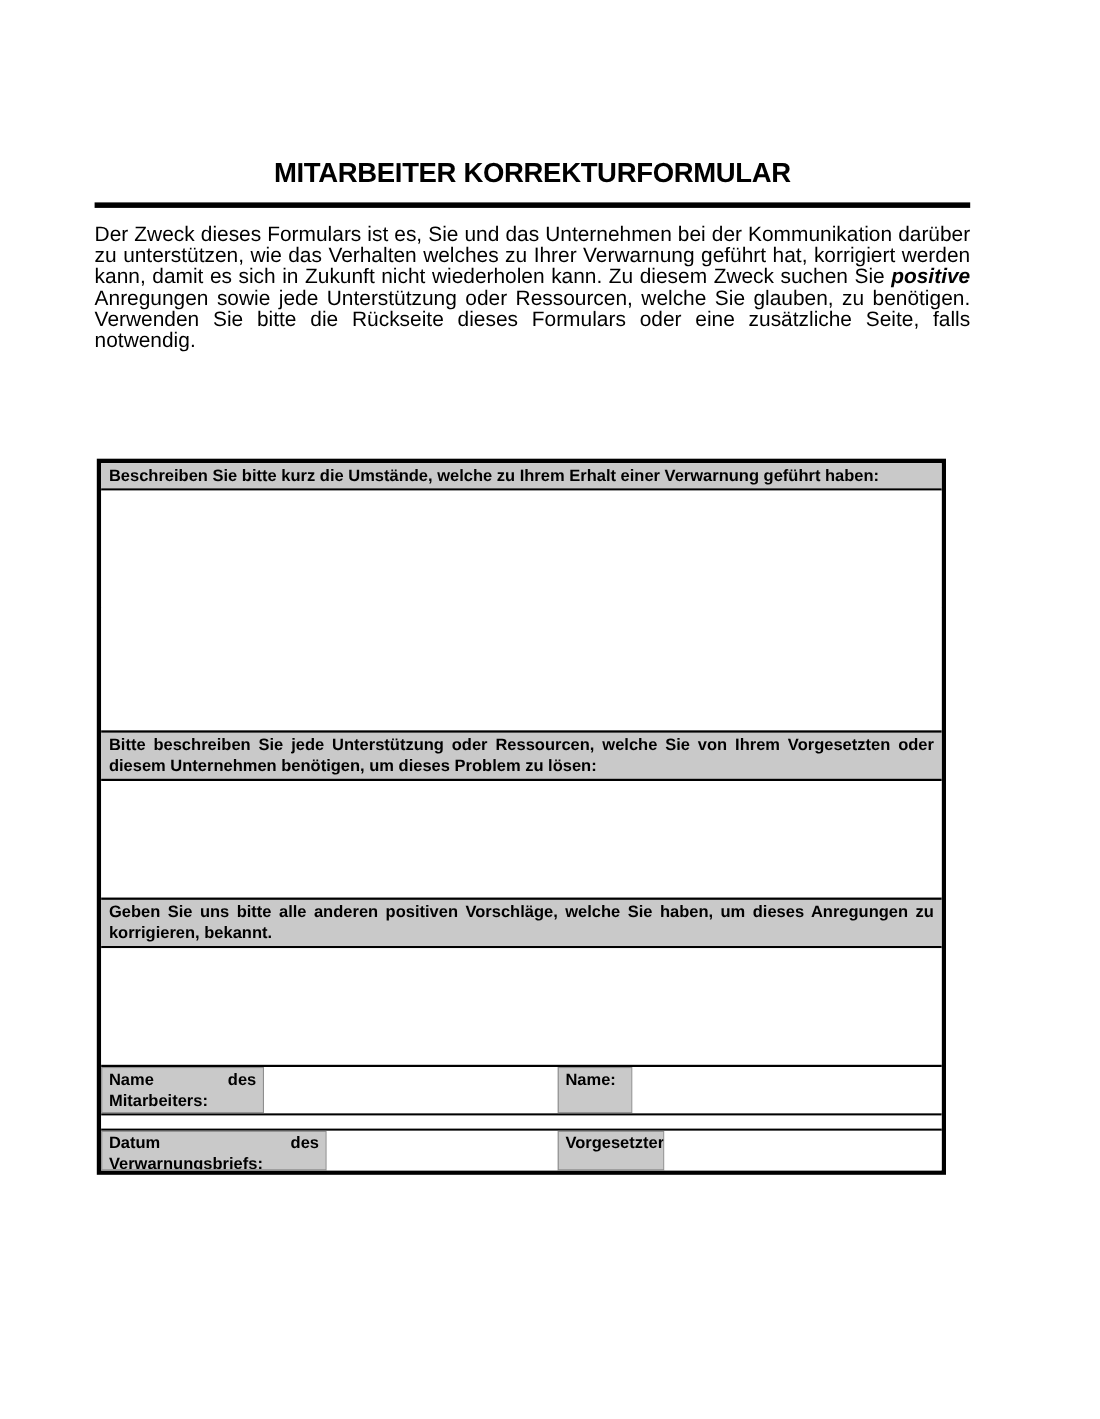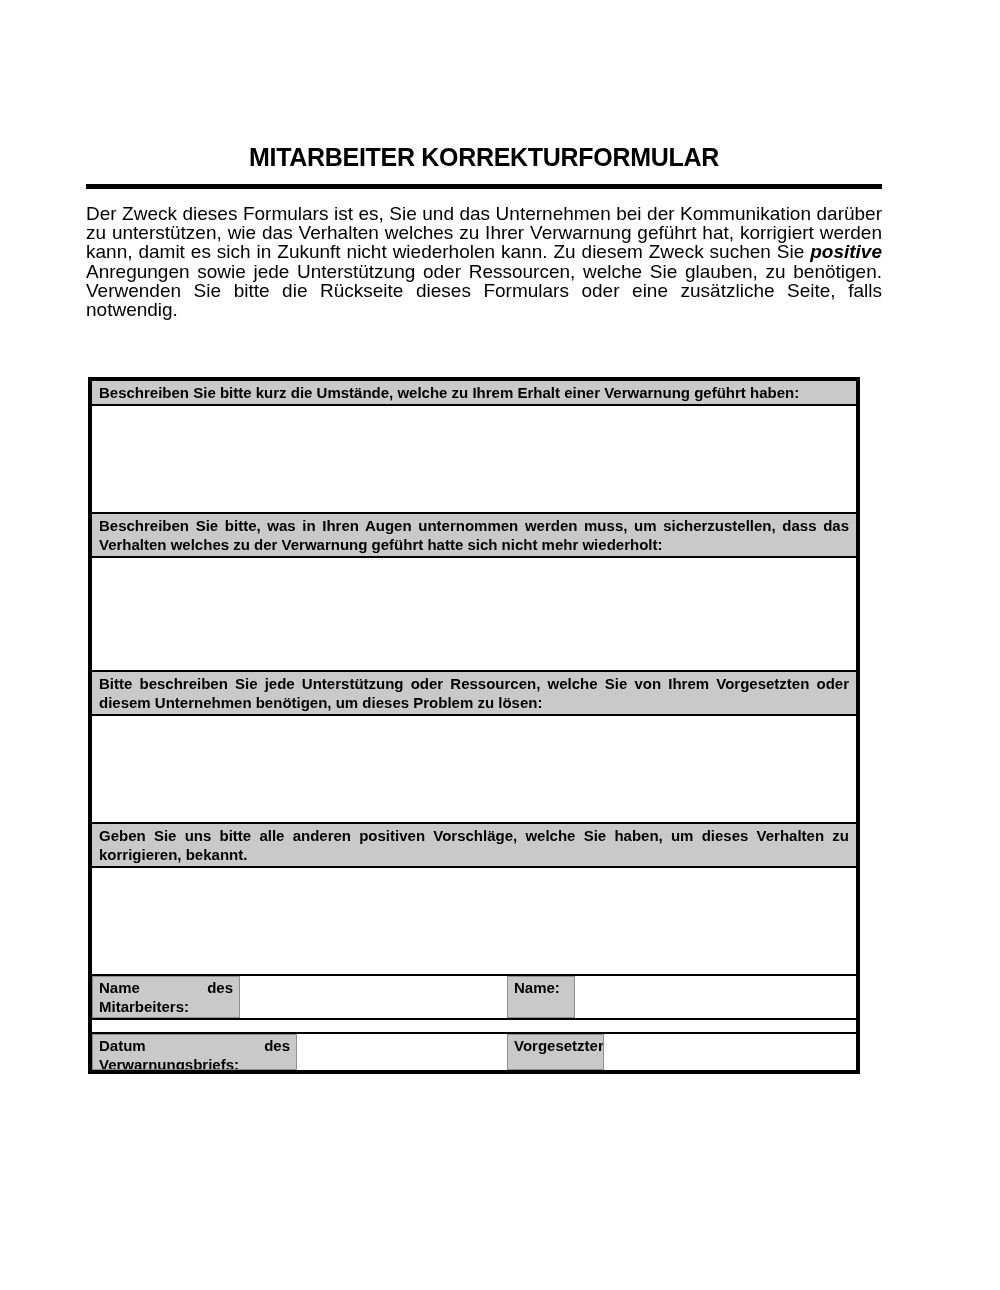--- a/index.html
+++ b/index.html
@@ -37,21 +37,21 @@
     background:var(--border);
   }
   .intro{
     margin:15px 0 0 0;
     font-size:19px;
     line-height:19.2px;
     text-align:justify;
   }
   .intro .em{font-weight:700;font-style:italic;}
   .form-table{
-    margin:58px 0 0 2px;
+    margin:98px 0 0 2px;
     width:772px;
     border:4px solid var(--border);
     background:var(--paper);
   }
   .sec-header{
     background:var(--shade);
     font-size:15px;
     line-height:19px;
     font-weight:700;
     text-align:justify;
@@ -105,27 +105,26 @@
 
   <div class="title-rule"></div>
 
   <p class="intro"><span>Der Zweck dieses Formulars ist es, Sie und das Unternehmen bei der Kommunikation darüber zu unterstützen, wie das Verhalten welches zu Ihrer Verwarnung geführt hat, korrigiert werden kann, damit es sich in Zukunft nicht wiederholen kann. Zu diesem Zweck suchen Sie </span><span class="em">positive</span><span> Anregungen sowie jede Unterstützung oder Ressourcen, welche Sie glauben, zu benötigen. Verwenden Sie bitte die Rückseite dieses Formulars oder eine zusätzliche Seite, falls notwendig.</span></p>
 
   <div class="form-table">
 
     <div class="sec-header first">Beschreiben Sie bitte kurz die Umstände, welche zu Ihrem Erhalt einer Verwarnung geführt haben:</div>
     <div class="sec-blank blank-1"></div>
 
-    <div class="sec-header">Beschreiben Sie bitte, was in Ihren Augen unternommen werden muss, um sicherzustellen, dass das Verhalten welches zu der Verwarnung geführt hatte sich nicht mehr wiederholt:</div>
     <div class="sec-blank blank-2"></div>
 
     <div class="sec-header">Bitte beschreiben Sie jede Unterstützung oder Ressourcen, welche Sie von Ihrem Vorgesetzten oder diesem Unternehmen benötigen, um dieses Problem zu lösen:</div>
     <div class="sec-blank blank-3"></div>
 
-    <div class="sec-header">Geben Sie uns bitte alle anderen positiven Vorschläge, welche Sie haben, um dieses Verhalten zu korrigieren, bekannt.</div>
+    <div class="sec-header">Geben Sie uns bitte alle anderen positiven Vorschläge, welche Sie haben, um dieses Anregungen zu korrigieren, bekannt.</div>
     <div class="sec-blank blank-4"></div>
 
     <div class="field-row row-1">
       <div class="label-cell w-name">Name des Mitarbeiters:</div>
       <div class="input-cell w-name-input"></div>
       <div class="label-cell w-datum">Name:</div>
       <div class="input-cell flex-fill"></div>
     </div>
 
     <div class="spacer-row"></div>

